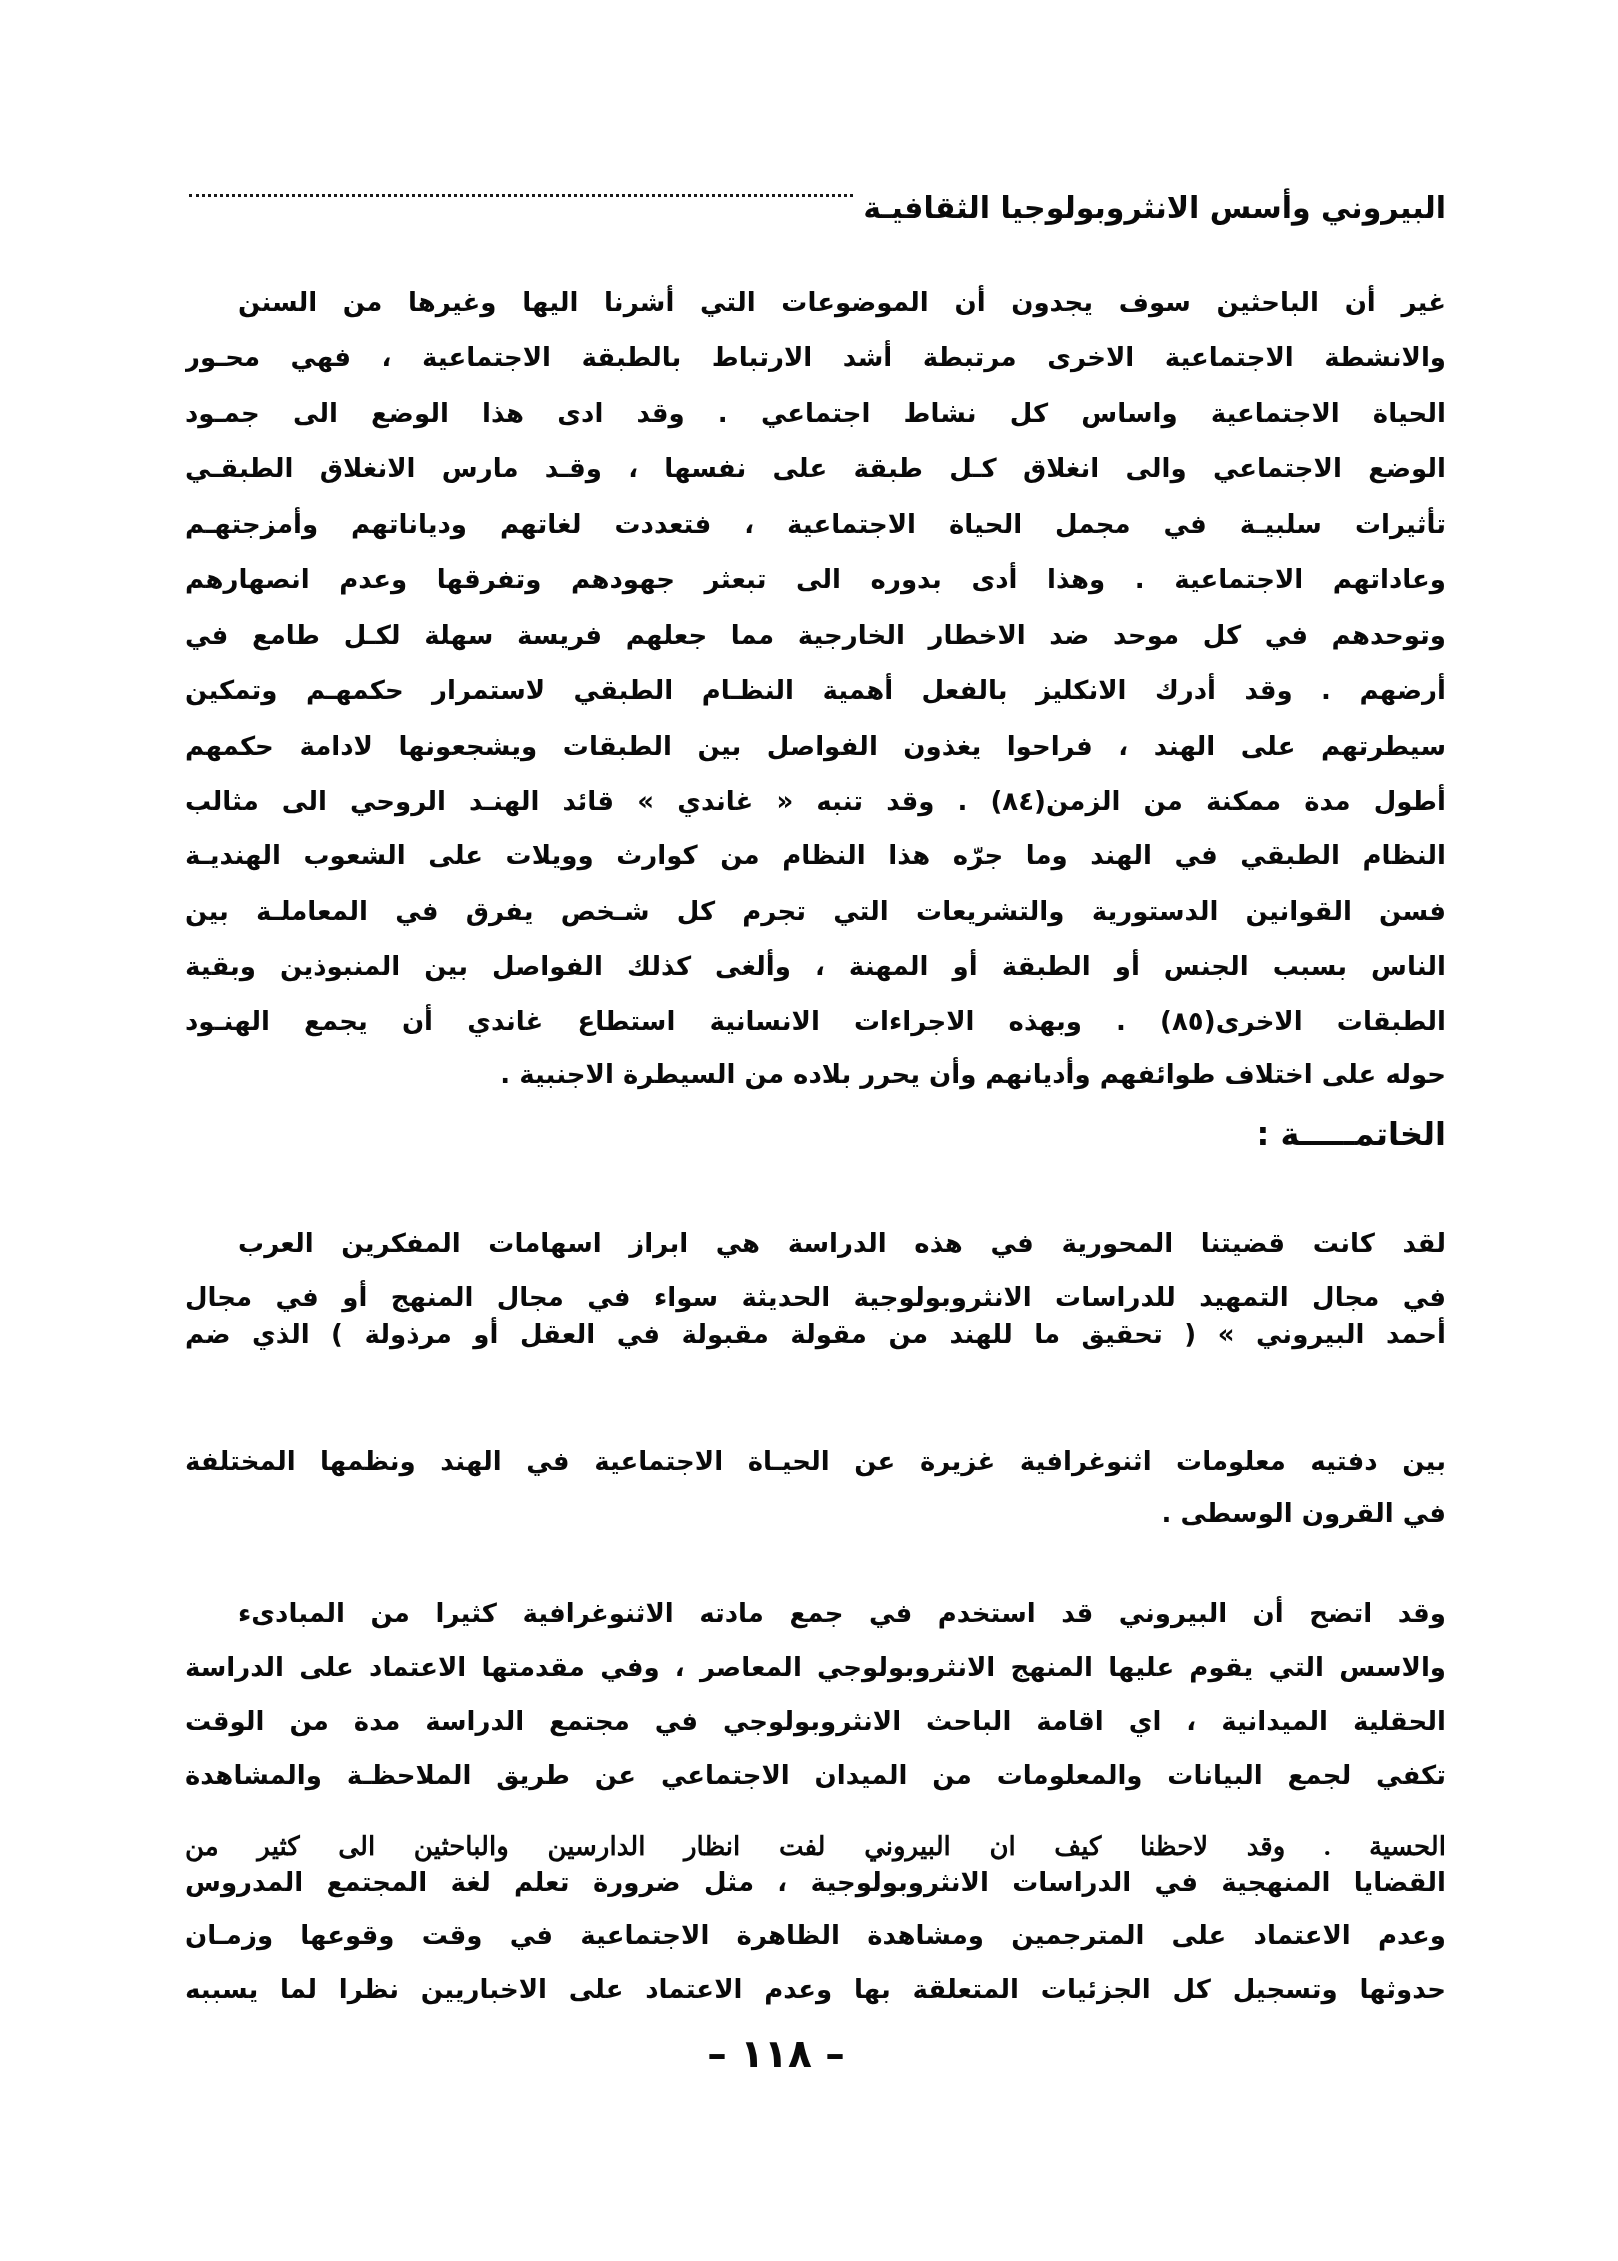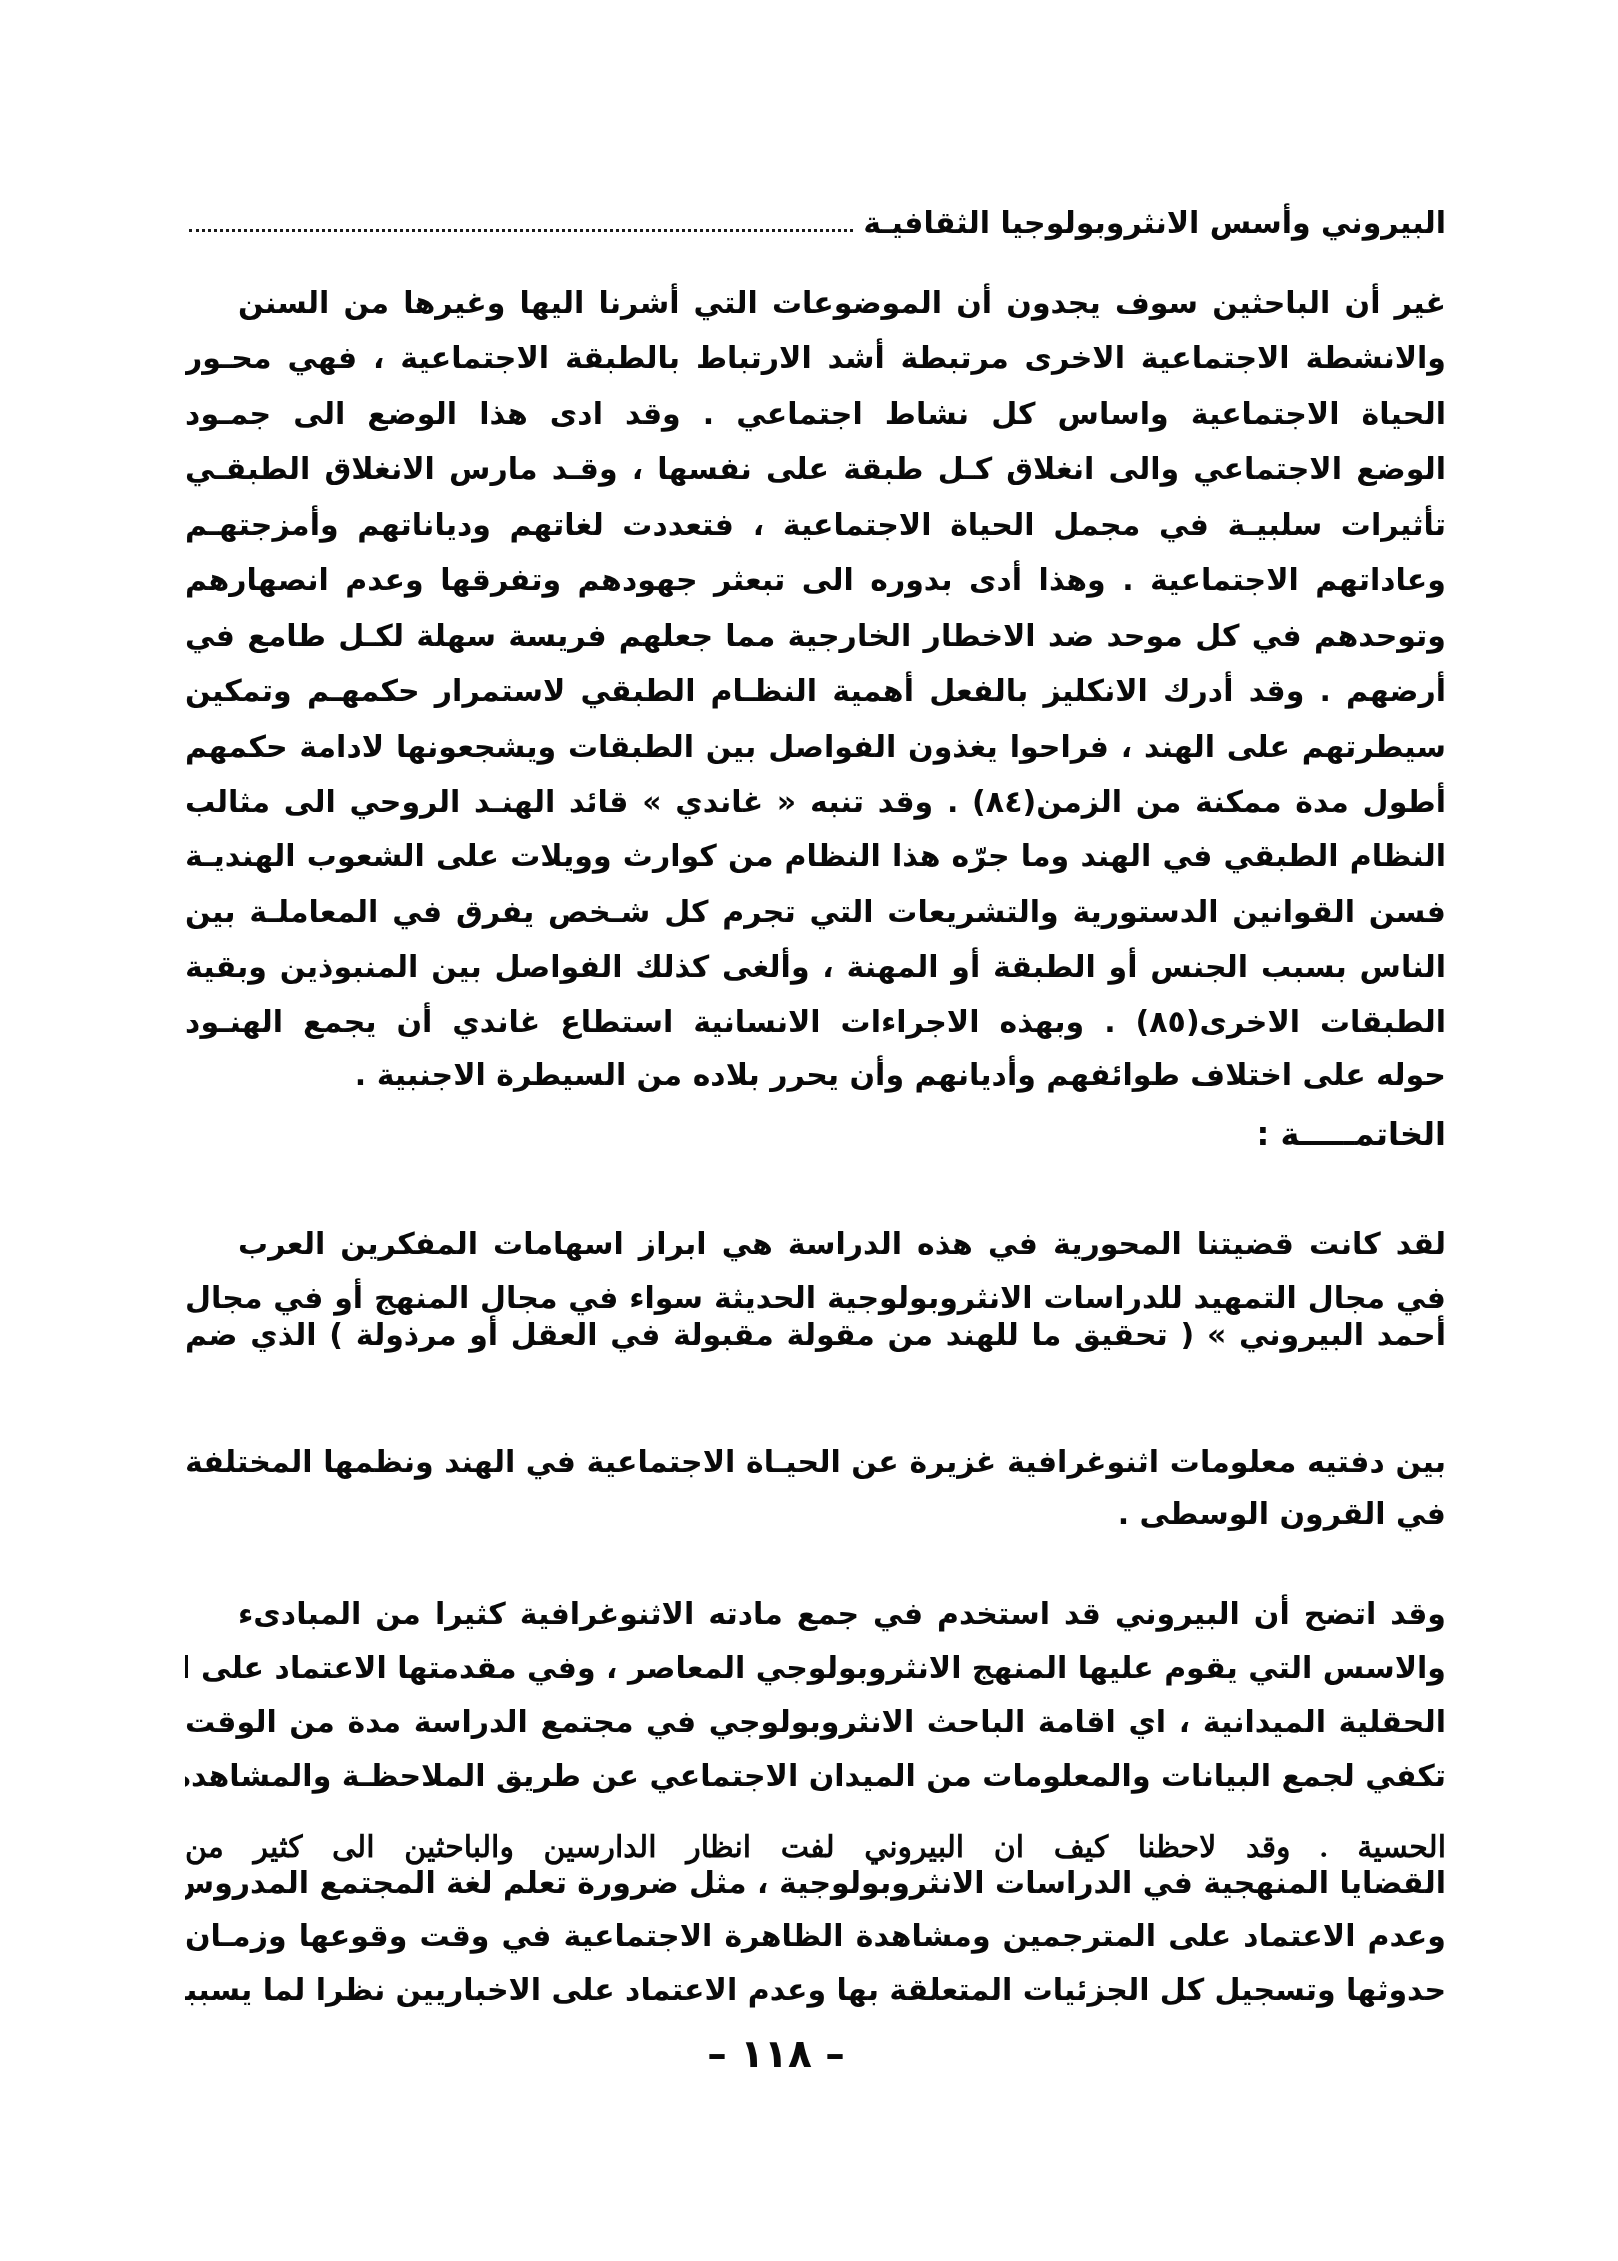--- a/index.html
+++ b/index.html
@@ -3,32 +3,32 @@
 <meta charset="utf-8">
 <style>
   html, body { margin: 0; padding: 0; background: #ffffff; }
   body {
     width: 1619px; height: 2261px; position: relative; overflow: hidden;
     font-family: "DejaVu Sans", sans-serif; color: #0a0a0a;
   }
   .page { position: absolute; left: 0; top: 0; width: 1619px; height: 2261px; }
   .header {
     position: absolute; left: 189px; top: 193px; width: 1257px; height: 45px;
-    direction: rtl; display: flex; align-items: flex-end;
+    direction: rtl; display: flex; align-items: flex-start;
   }
   .header-title {
     font-size: 30px; font-weight: bold; white-space: nowrap; line-height: 1;
     padding-left: 10.6px; letter-spacing: -0.8px;
   }
   .header-dots {
     flex: 1; border-bottom: 3px dotted #1a1a1a; margin-bottom: 6px; height: 0.8px;
   }
   .line {
     position: absolute; right: 173px; width: 1261px; height: 53px;
-    direction: rtl; font-size: 30px; font-weight: bold; line-height: 53px;
+    direction: rtl; font-size: 26px; font-weight: bold; line-height: 53px;
     white-space: nowrap; text-align: justify; text-align-last: justify;
     overflow: hidden; letter-spacing: -0.4px;
   }
   .line.indent { width: 1208px; }
   .line.last { text-align-last: right; }
   .section-heading {
     position: absolute; right: 173px; top: 1108px; direction: rtl;
     font-size: 32px; font-weight: bold; line-height: 53px; white-space: nowrap;
   }
   .page-number {

